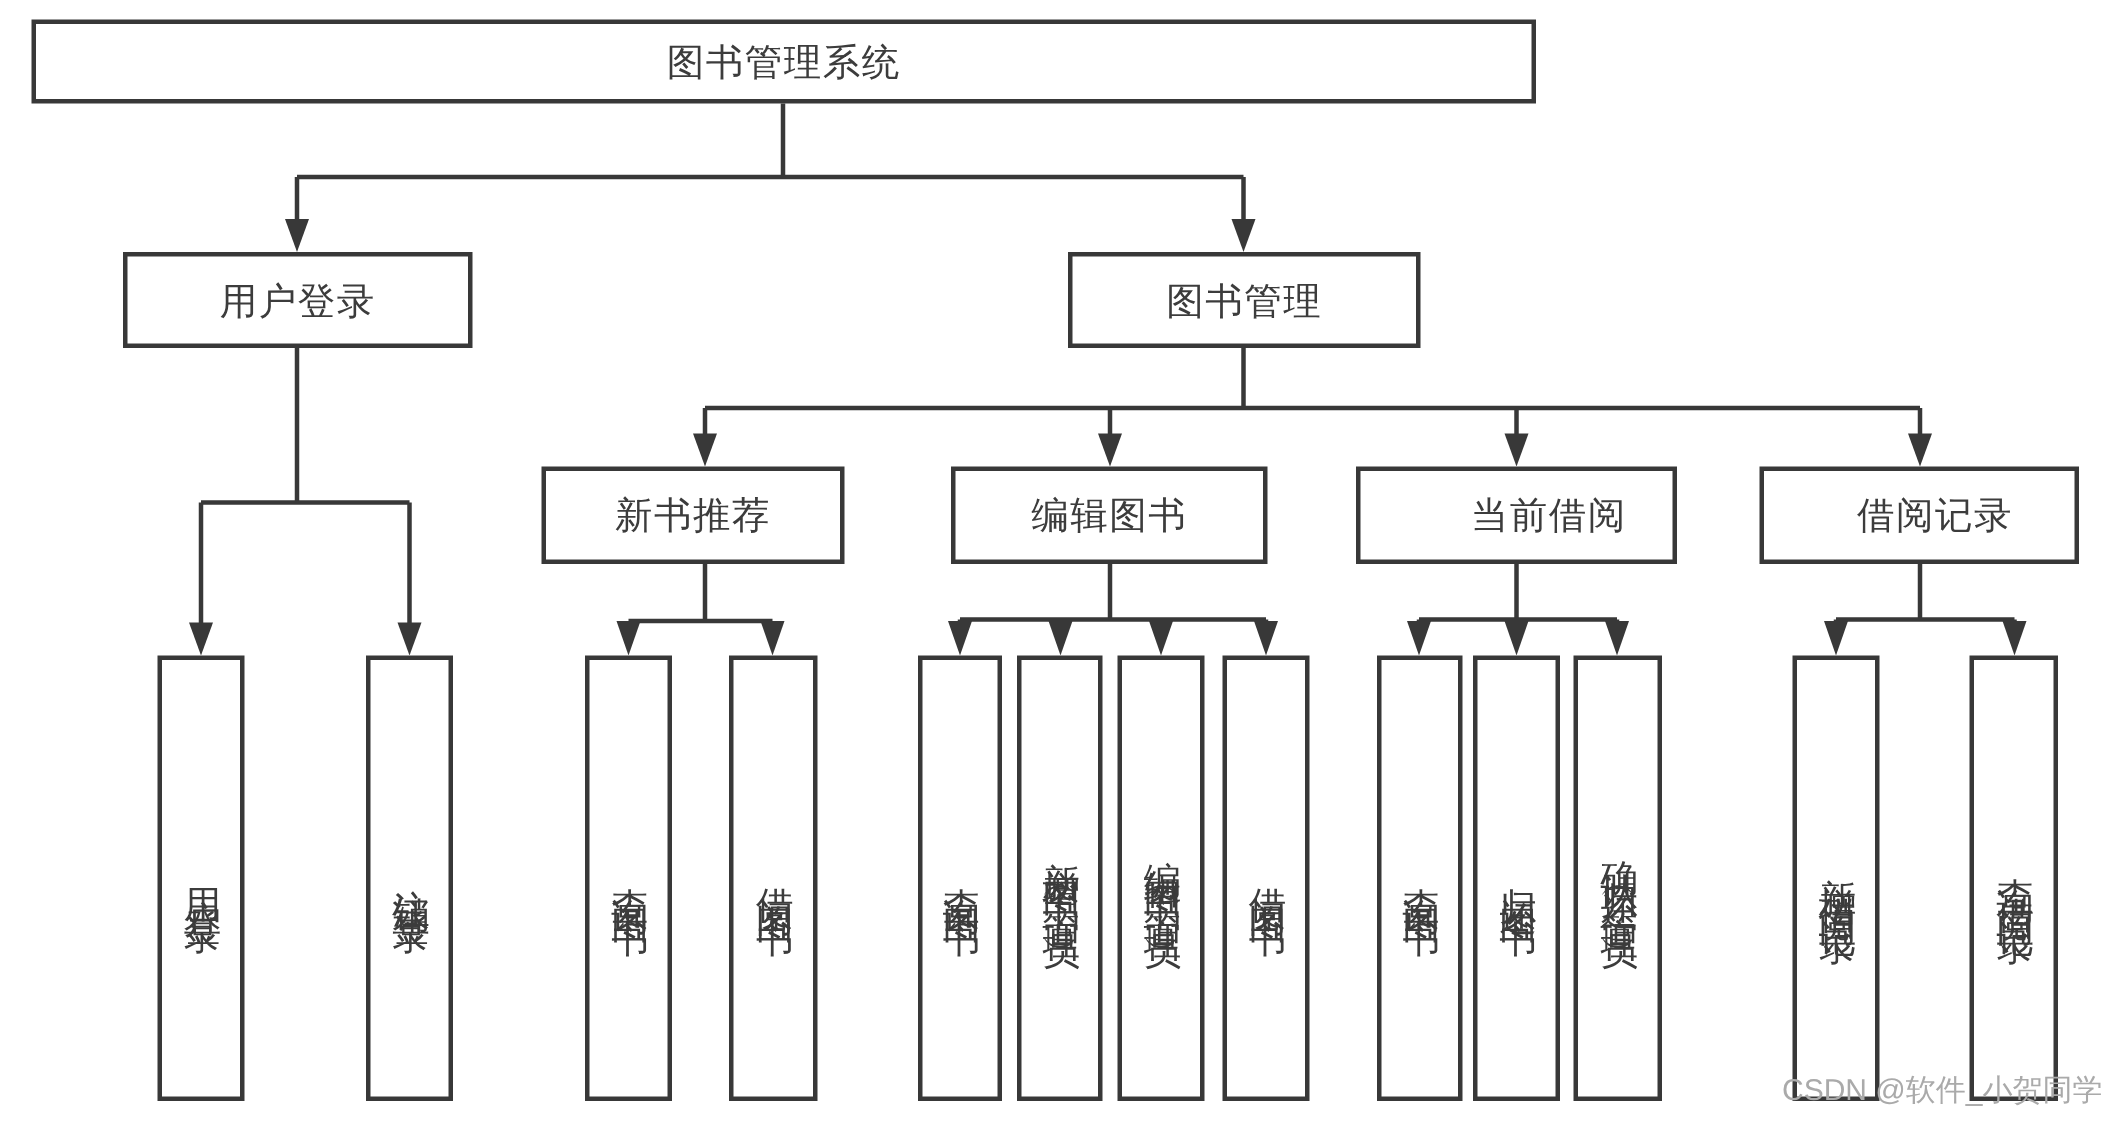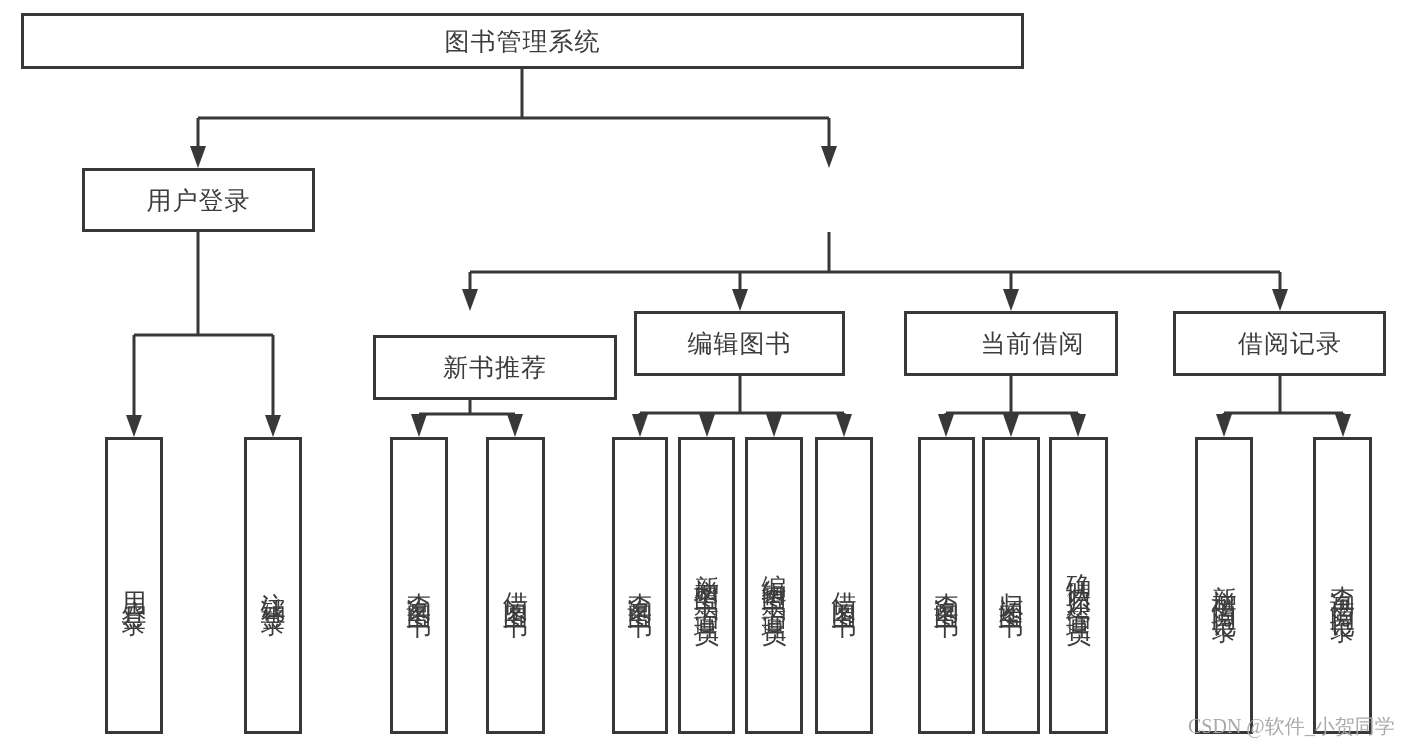--- a/index.html
+++ b/index.html
@@ -38,21 +38,21 @@
     font-size: 25px;
     letter-spacing: 7px;
     line-height: 1;
   }
   
   .n-root   { left: 21px;  top: 13px;  width: 1003px; height: 56px; }
   
   .n-login  { left: 82px;  top: 168px; width: 233px; height: 64px; }
   .n-mgmt   { left: 712px; top: 168px; width: 235px; height: 64px; }
   
-  .n-rec    { left: 373px;  top: 311px; width: 244px; height: 65px; margin-top: 24px; }
+  .n-rec    { left: 361px;  top: 311px; width: 202px; height: 65px; }
   .n-borrow { left: 634px;  top: 311px; width: 211px; height: 65px; }
   .n-cur    { left: 904px;  top: 311px; width: 214px; height: 65px; padding-left: 43px; }
   .n-rcd    { left: 1173px; top: 311px; width: 213px; height: 65px; padding-left: 21px; }
   
   .leaf { top: 437px; height: 297px; }
   .l-1a { left: 105px;  width: 58px; }
   .l-1b { left: 244px;  width: 58px; }
   .l-2a { left: 390px;  width: 58px; }
   .l-2b { left: 486px;  width: 59px; }
   .l-3a { left: 612px;  width: 56px; }
@@ -65,21 +65,20 @@
   .l-5a { left: 1195px; width: 58px; }
   .l-5b { left: 1313px; width: 59px; }
   .watermark {
     position: absolute;
     left: 1188px;
     top: 713px;
     font-size: 20px;
     color: var(--wm, #aaaaaa);
     white-space: nowrap;
     z-index: 2;
-    font-family: Liberation Serif, serif;
   }
 </style>
 </head>
 <body>
 
 <div class="canvas">
 
   <svg class="connectors" width="1405" height="747" viewBox="0 0 1405 747">
 
     <path d="M522 68 V118 M198 118 H829 M198 118 V150 M829 118 V150" style="stroke:var(--line,#383838)" stroke-width="3" fill="none"></path>
@@ -112,20 +111,21 @@
     <polygon points="1070,414 1086,414 1078,437" style="fill:var(--line,#383838)"></polygon>
 
     <path d="M1280 376 V413 M1224 413 H1343 M1224 413 V418 M1343 413 V418" style="stroke:var(--line,#383838)" stroke-width="3" fill="none"></path>
     <polygon points="1216,414 1232,414 1224,437" style="fill:var(--line,#383838)"></polygon>
     <polygon points="1335,414 1351,414 1343,437" style="fill:var(--line,#383838)"></polygon>
   </svg>
 
   <div class="node h-node n-root">图书管理系统</div>
 
   <div class="node h-node n-login">用户登录</div>
+  <div class="node h-node n-mgmt">图书管理</div>
 
   <div class="node h-node n-rec">新书推荐</div>
   <div class="node h-node n-borrow">编辑图书</div>
   <div class="node h-node n-cur">当前借阅</div>
   <div class="node h-node n-rcd">借阅记录</div>
 
   <div class="node v-node leaf l-1a">用户登录</div>
   <div class="node v-node leaf l-1b">注销登录</div>
 
   <div class="node v-node leaf l-2a">查询图书</div>

